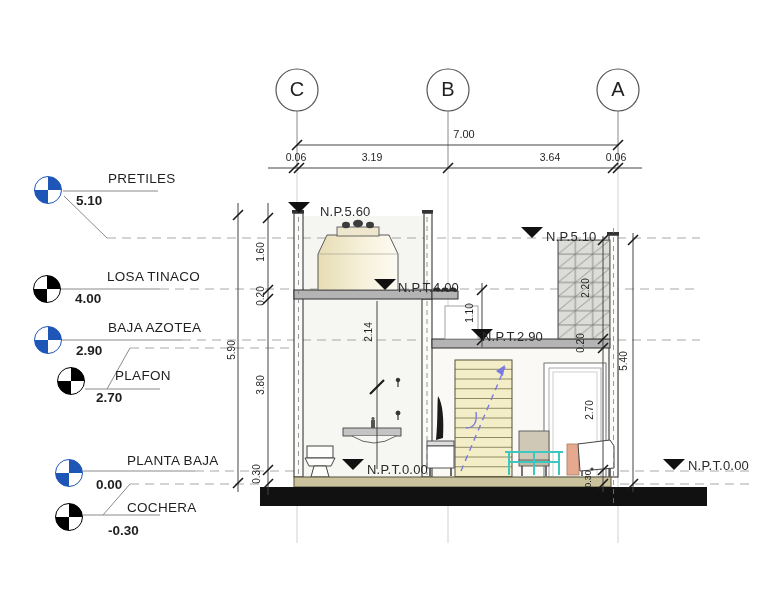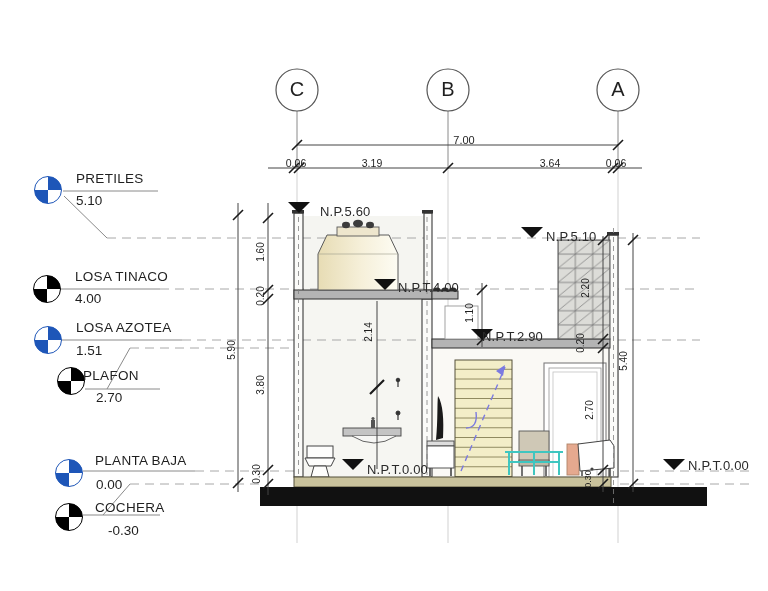--- a/index.html
+++ b/index.html
@@ -1,23 +1,23 @@
 <!DOCTYPE html>
 <html><head>
 <meta charset="utf-8">
 <style>
   html,body{margin:0;padding:0;background:#fff;}
   #canvas{position:relative;width:768px;height:591px;background:#fff;overflow:hidden;
           font-family:"Liberation Sans", sans-serif;color:#1f1f1f;}
   svg{position:absolute;left:0;top:0;}
   .lbl{position:absolute;white-space:nowrap;color:#1f1f1f;}
-  .lvl-name{font-size:13.5px;letter-spacing:.3px;}
-  .lvl-val{font-size:13.5px;}
+  .lvl-name{font-size:13.5px;letter-spacing:.3px;margin-left:32px;}
+  .lvl-val{font-size:13.5px;font-weight:bold;}
   .dim{font-size:10.5px;}
-  .dim-c{transform:translate(-50%,-50%);margin-top:6px;}
+  .dim-c{transform:translate(-50%,-50%);}
   .dim-v{font-size:10px;transform:translate(-50%,-50%) rotate(-90deg);}
   .spot{font-size:13px;color:#2a2a2a;letter-spacing:.2px;}
   .bubble-lbl{font-size:20px;transform:translate(-50%,-52%);}
   .marker{position:absolute;width:28px;height:28px;border-radius:50%;box-sizing:border-box;}
   .marker.blue{border:1.6px solid #1e56b8;
     background:conic-gradient(#1e56b8 0 25%,#fff 0 50%,#1e56b8 0 75%,#fff 0);}
   .marker.black{border:1.6px solid #000;
     background:conic-gradient(#000 0 25%,#fff 0 50%,#000 0 75%,#fff 0);}
 </style>
 </head>
@@ -251,22 +251,22 @@
 <div class="marker black" style="left:33px;top:275px"></div>
 <div class="marker blue" style="left:34px;top:326px"></div>
 <div class="marker black" style="left:57px;top:367px"></div>
 <div class="marker blue" style="left:55px;top:459px"></div>
 <div class="marker black" style="left:55px;top:503px"></div>
 
 <span class="lbl lvl-name" style="left:76px;top:171px">PRETILES</span>
 <span class="lbl lvl-val" style="left:76px;top:193px">5.10</span>
 <span class="lbl lvl-name" style="left:75px;top:269px">LOSA TINACO</span>
 <span class="lbl lvl-val" style="left:75px;top:291px">4.00</span>
-<span class="lbl lvl-name" style="left:76px;top:320px">LOSA AZOTEA</span>
-<span class="lbl lvl-val" style="left:76px;top:343px">1.51</span>
+<span class="lbl lvl-name" style="left:76px;top:320px">BAJA AZOTEA</span>
+<span class="lbl lvl-val" style="left:76px;top:343px">2.90</span>
 <span class="lbl lvl-name" style="left:83px;top:368px">PLAFON</span>
 <span class="lbl lvl-val" style="left:96px;top:390px">2.70</span>
 <span class="lbl lvl-name" style="left:95px;top:453px">PLANTA BAJA</span>
 <span class="lbl lvl-val" style="left:96px;top:477px">0.00</span>
 <span class="lbl lvl-name" style="left:95px;top:500px">COCHERA</span>
 <span class="lbl lvl-val" style="left:108px;top:523px">-0.30</span>
 
 <span class="lbl dim-v" style="left:260px;top:252px">1.60</span>
 <span class="lbl dim-v" style="left:260px;top:296px">0.20</span>
 <span class="lbl dim-v" style="left:260px;top:385px">3.80</span>

